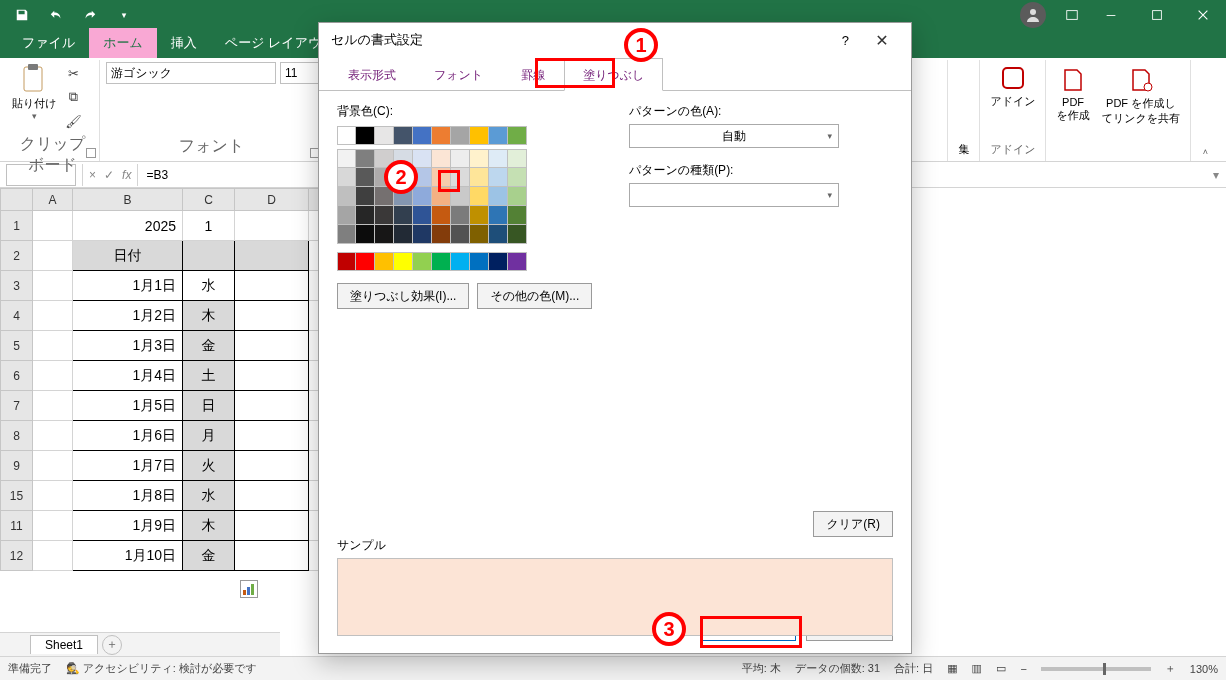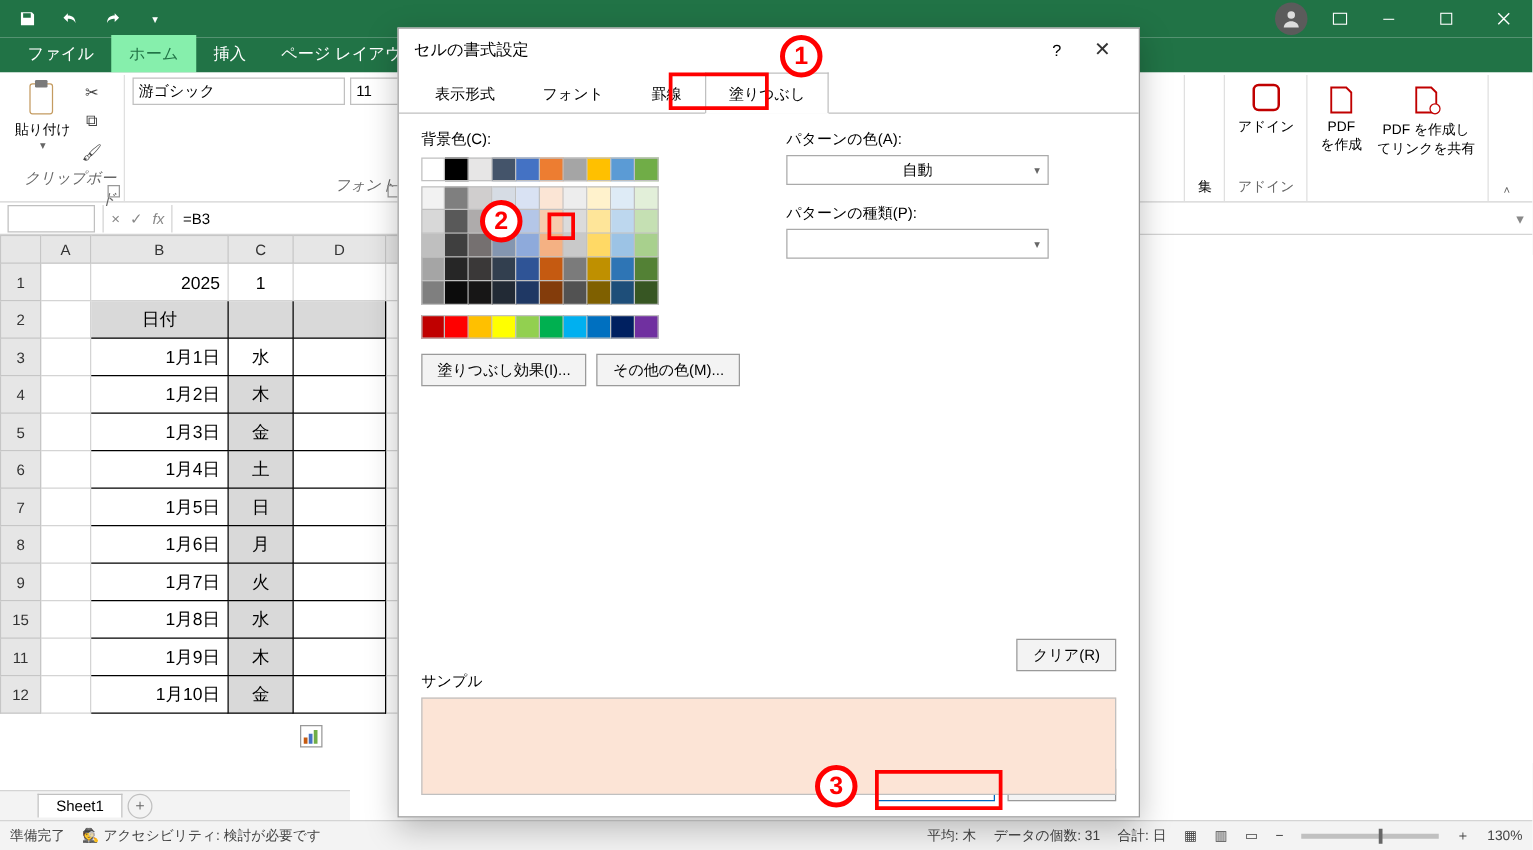--- a/index.html
+++ b/index.html
@@ -9,27 +9,27 @@
 .titlebar { height:30px; background:#217346; display:flex; align-items:center; color:#fff; }
 .titlebar .left { display:flex; align-items:center; padding:0 6px; gap:2px; }
 .titlebar .icon-btn { width:32px; height:30px; display:flex; align-items:center; justify-content:center; color:#fff; }
 .titlebar .icon-btn svg { width:14px; height:14px; fill:#fff; }
 .titlebar .right { margin-left:auto; display:flex; align-items:center; }
 .avatar { width:26px; height:26px; border-radius:50%; background:#5b5b5b; display:flex; align-items:center; justify-content:center; margin-right:10px; }
 
 
 .ribbon-tabs { height:28px; background:#217346; display:flex; align-items:flex-end; padding-left:8px; }
 .ribbon-tab { padding:6px 14px; color:#fff; font-size:13px; }
-.ribbon-tab.active { background:#86efac; color:#217346; }
+.ribbon-tab.active { background:#f9a8d4; color:#217346; }
 
 
 .ribbon { height:104px; background:#fff; border-bottom:1px solid #d4d4d4; display:flex; padding:2px 6px 0 6px; position:relative; }
 .group { display:flex; flex-direction:column; justify-content:space-between; border-right:1px solid #e0e0e0; padding:2px 6px 2px 6px; }
 .group .controls { display:flex; align-items:flex-start; gap:6px; }
-.group .label { text-align:right; font-size:12px; color:#666; padding:2px 0;font-style:italic; }
+.group .label { text-align:center; font-size:16px; color:#666; padding:2px 0; }
 .small-launcher { position:absolute; right:3px; bottom:3px; width:10px; height:10px; border:1px solid #999; }
 .font-select { width:170px; height:22px; border:1px solid #c0c0c0; padding:0 4px; font-size:12px; background:#fff; }
 .size-select { width:42px; height:22px; border:1px solid #c0c0c0; padding:0 4px; font-size:12px; background:#fff; }
 .btn-row { display:flex; gap:4px; margin-top:4px; align-items:center; }
 .tool-icon { width:22px; height:22px; display:flex; align-items:center; justify-content:center; color:#444; font-size:13px; }
 
 .ribbon-right { margin-left:auto; display:flex; }
 .vgroup { display:flex; flex-direction:column; align-items:center; justify-content:flex-start; padding:4px 10px; border-left:1px solid #e0e0e0; font-size:11px; text-align:center; gap:2px; }
 .vgroup .big-icon { width:28px; height:28px; display:flex; align-items:center; justify-content:center; }
 
@@ -65,21 +65,21 @@
 .statusbar .spacer{flex:1;}
 .zoom-slider { width:110px; height:4px; background:#c0c0c0; position:relative; }
 .zoom-slider .thumb { position:absolute; top:-4px; left:62px; width:3px; height:12px; background:#666;}
 
 
 .dialog { position:absolute; left:318px; top:22px; width:594px; height:632px; background:#fff; border:1px solid #9a9a9a; box-shadow:0 8px 24px rgba(0,0,0,.25); display:flex; flex-direction:column; }
 .dlg-title { height:34px; display:flex; align-items:center; padding:0 12px; font-size:13px; }
 .dlg-title .spacer{flex:1;}
 .dlg-close { width:34px; text-align:center; font-size:16px; color:#333; }
 .dlg-tabs { display:flex; border-bottom:1px solid #c0c0c0; padding:0 10px; gap:0; }
-.dlg-tab { padding:8px 18px 6px; font-size:12px; color:#000000; border:1px solid transparent; position:relative; top:1px; }
+.dlg-tab { padding:8px 18px 6px; font-size:12px; color:#701a75; border:1px solid transparent; position:relative; top:1px; }
 .dlg-tab.active { border:1px solid #c0c0c0; border-bottom:1px solid #fff; background:#fff; }
 .dlg-body { flex:1; padding:12px 18px; position:relative; font-size:12px; }
 .bgcolor-label { margin-bottom:6px; }
 .nocolor-btn { width:190px; height:24px; border:1px solid #aaa; background:#f7f7f7; display:flex; align-items:center; justify-content:center; font-size:12px;}
 .palette { margin-top:6px; }
 .prow { display:flex; }
 .swatch { width:19px; height:19px; border:1px solid #c0c0c0; }
 .palette .prow + .prow .swatch { border-top:none; }
 .prow .swatch + .swatch { border-left:none; }
 .dlg-buttons { display:flex; gap:8px; margin-top:12px; }

